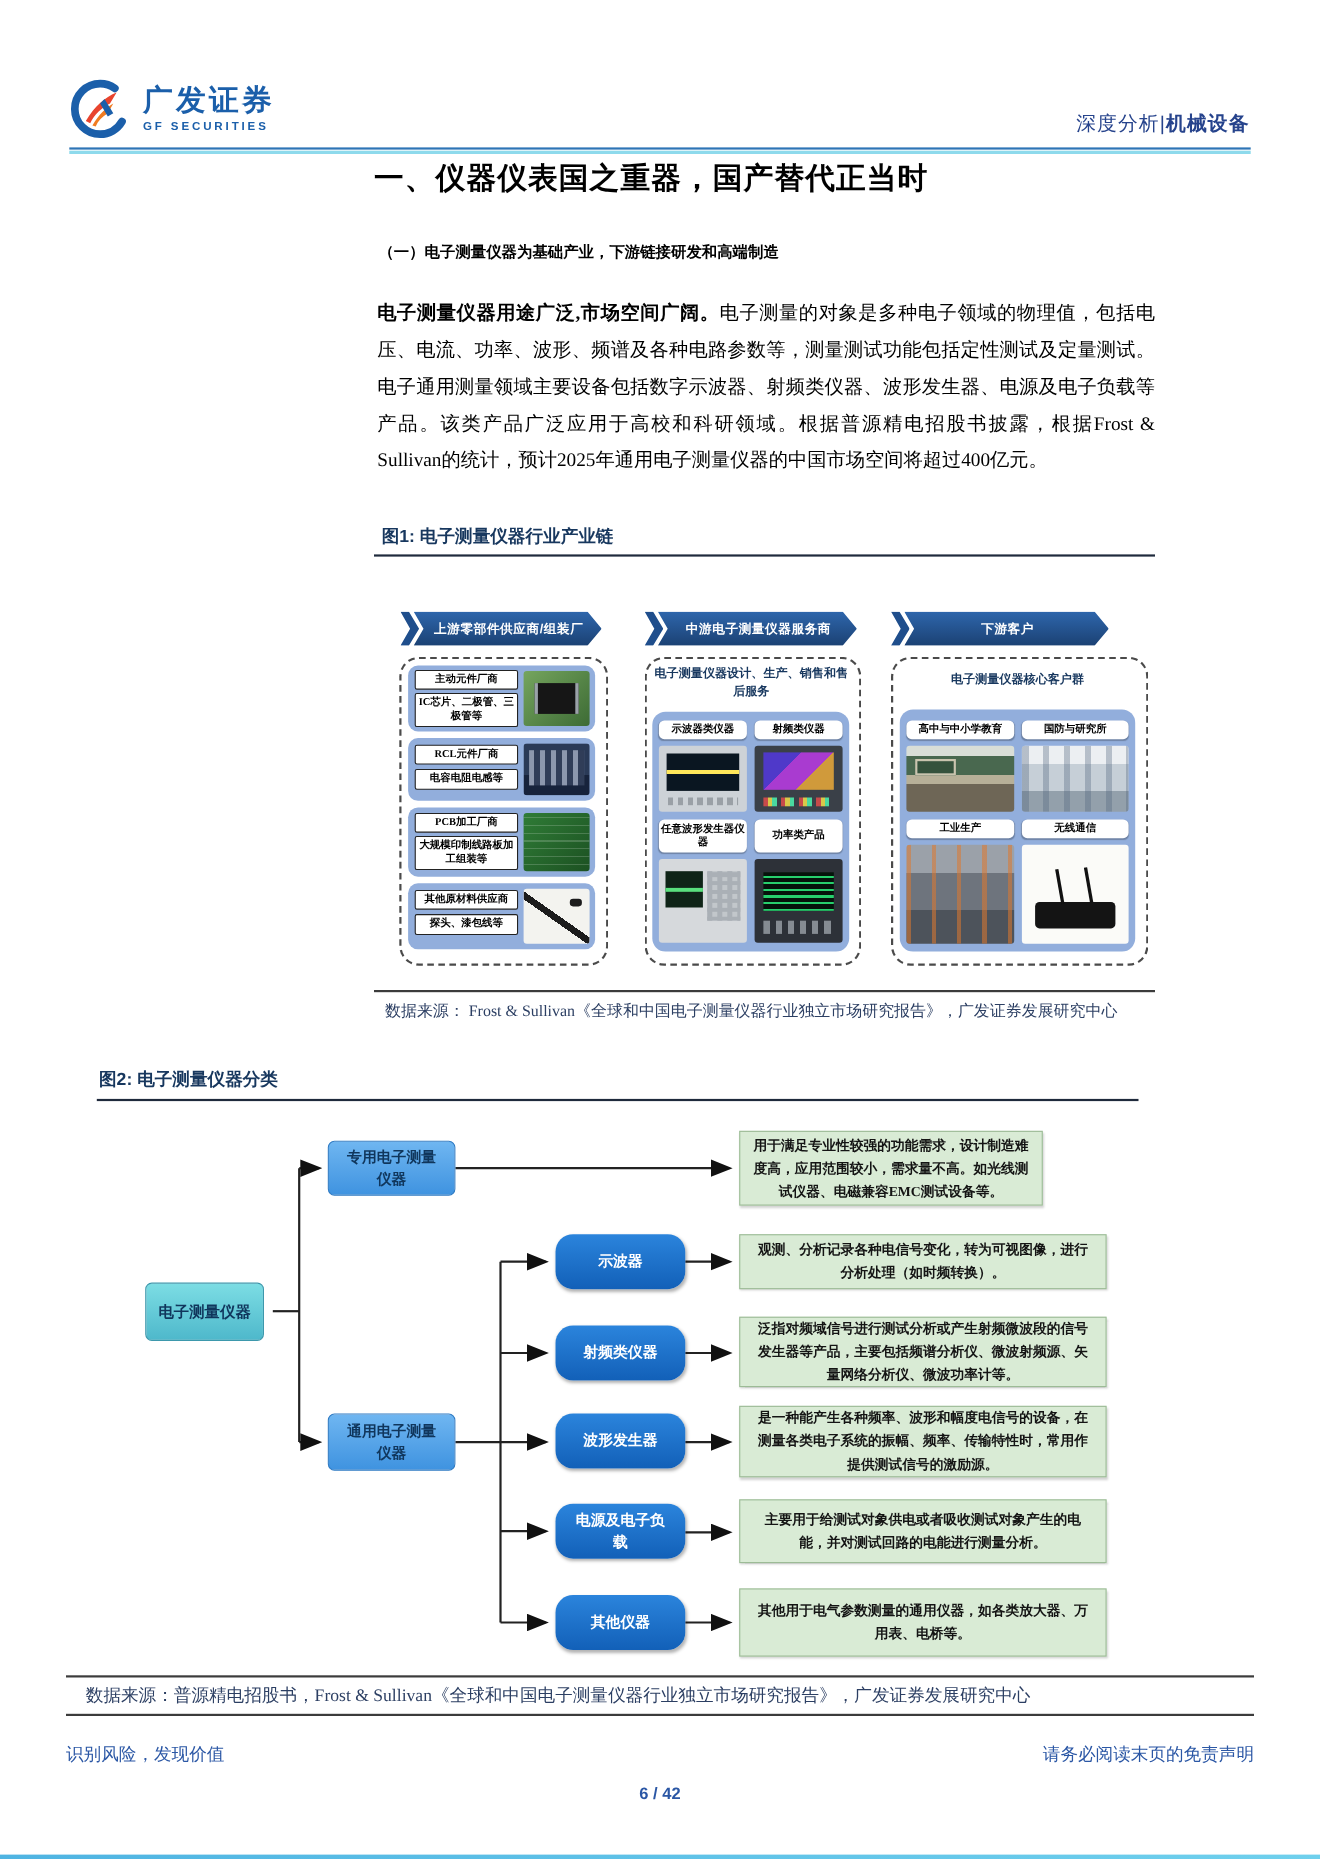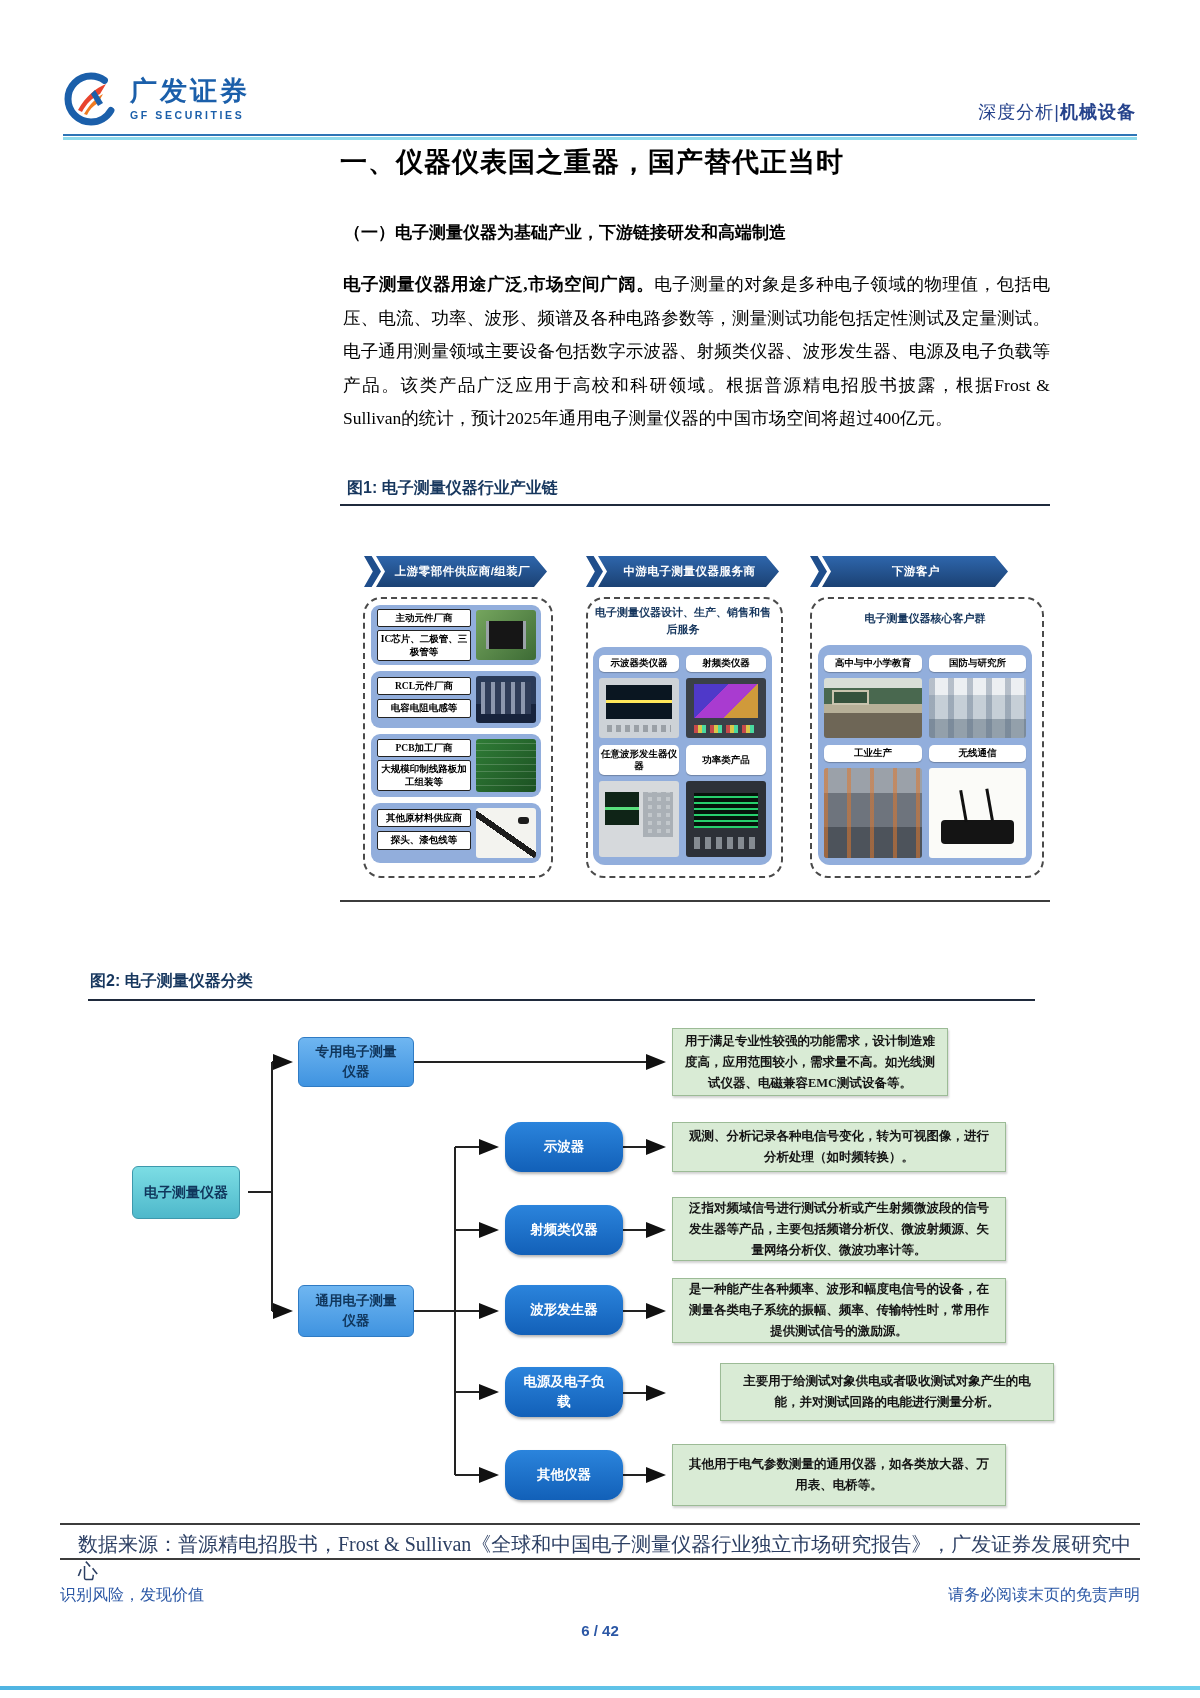--- a/index.html
+++ b/index.html
@@ -11,21 +11,21 @@
   .logo-txt .cn{font-size:27px;font-weight:bold;color:#1B5FAA;letter-spacing:3px;line-height:1.05;}
   .logo-txt .en{font-size:10.5px;font-weight:bold;color:#1B5FAA;letter-spacing:2.6px;margin-top:3px;}
   .hdr-right{position:absolute;right:64px;top:100px;font-size:18px;color:#26438C;letter-spacing:1px;}
   .hdr-right .cat{font-weight:bold;}
   .rule-navy{position:absolute;left:63px;width:1074px;top:134px;height:2px;background:#2E75B6;}
   .rule-cyan{position:absolute;left:63px;width:1074px;top:137px;height:2.5px;background:#8EDAEC;}
 
   
   .h1{position:absolute;left:340px;top:144px;font-size:27px;font-weight:bold;
       font-family:"Liberation Serif",serif;color:#000;letter-spacing:1px;}
-  .h2{position:absolute;left:344px;top:221px;font-size:17px;font-weight:bold;
+  .h2{position:absolute;left:344px;top:221px;font-size:14px;font-weight:bold;
       font-family:"Liberation Serif",serif;color:#000;}
   .para{position:absolute;left:343px;top:268px;width:707px;font-size:17.5px;line-height:33.5px;
       text-align:justify;font-family:"Liberation Serif",serif;color:#000;}
   .para .lead{font-weight:bold;}
 
   
   .fig-title{position:absolute;font-size:16px;font-weight:bold;color:#17375E;font-family:"Liberation Sans",sans-serif;}
   .fig-rule{position:absolute;height:2px;background:#1F2A3C;}
   .src-text{position:absolute;font-family:"Liberation Serif",serif;color:#2C3F63;}
 
@@ -202,20 +202,21 @@
     <div class="mlabel" style="left:111px;top:10px;width:97px;height:17px;">国防与研究所</div>
     <div class="ph ph-class" style="left:6px;top:33px;width:98px;height:60px;"></div>
     <div class="ph ph-lab" style="left:111px;top:33px;width:97px;height:60px;"></div>
     <div class="mlabel" style="left:6px;top:100px;width:98px;height:17px;">工业生产</div>
     <div class="mlabel" style="left:111px;top:100px;width:97px;height:17px;">无线通信</div>
     <div class="ph ph-factory" style="left:6px;top:123px;width:98px;height:90px;"></div>
     <div class="ph ph-router" style="left:111px;top:123px;width:97px;height:90px;"></div>
   </div>
 
   <div class="fig-rule" style="left:340px;top:900px;width:710px;height:1.5px;background:#3c3c3c;"></div>
+  <div class="src-text" style="left:350px;top:907px;width:700px;font-size:14.5px;line-height:27px;">数据来源：  Frost &amp; Sullivan《全球和中国电子测量仪器行业独立市场研究报告》，广发证券发展研究中心</div>
 
   <div class="fig-title" style="left:90px;top:971px;">图2:  电子测量仪器分类</div>
   <div class="fig-rule" style="left:88px;top:999px;width:947px;"></div>
 
   <svg style="position:absolute;left:0;top:1010px;" width="1060" height="520">
     <defs>
       <marker id="ah" markerWidth="10" markerHeight="8" refX="8.5" refY="4" orient="auto">
         <path d="M0,0 L10,4 L0,8 z" fill="#111"></path>
       </marker>
     </defs>
@@ -246,25 +247,25 @@
   <div class="fc-box fc-l3" style="left:505px;top:1122px;width:118px;height:50px;">示波器</div>
   <div class="fc-box fc-l3" style="left:505px;top:1205px;width:118px;height:50px;">射频类仪器</div>
   <div class="fc-box fc-l3" style="left:505px;top:1285px;width:118px;height:50px;">波形发生器</div>
   <div class="fc-box fc-l3 wrap2" style="left:505px;top:1367px;width:118px;height:50px;">电源及电子负载</div>
   <div class="fc-box fc-l3" style="left:505px;top:1450px;width:118px;height:50px;">其他仪器</div>
 
   <div class="fc-green" style="left:672px;top:1028px;width:276px;height:68px;">用于满足专业性较强的功能需求，设计制造难度高，应用范围较小，需求量不高。如光线测试仪器、电磁兼容EMC测试设备等。</div>
   <div class="fc-green" style="left:672px;top:1122px;width:334px;height:50px;">观测、分析记录各种电信号变化，转为可视图像，进行分析处理（如时频转换）。</div>
   <div class="fc-green" style="left:672px;top:1197px;width:334px;height:64px;">泛指对频域信号进行测试分析或产生射频微波段的信号发生器等产品，主要包括频谱分析仪、微波射频源、矢量网络分析仪、微波功率计等。</div>
   <div class="fc-green" style="left:672px;top:1278px;width:334px;height:65px;">是一种能产生各种频率、波形和幅度电信号的设备，在测量各类电子系统的振幅、频率、传输特性时，常用作提供测试信号的激励源。</div>
-  <div class="fc-green" style="left:672px;top:1363px;width:334px;height:58px;margin-left:48px;">主要用于给测试对象供电或者吸收测试对象产生的电能，并对测试回路的电能进行测量分析。</div>
+  <div class="fc-green" style="left:672px;top:1363px;width:334px;height:58px;">主要用于给测试对象供电或者吸收测试对象产生的电能，并对测试回路的电能进行测量分析。</div>
   <div class="fc-green" style="left:672px;top:1444px;width:334px;height:62px;">其他用于电气参数测量的通用仪器，如各类放大器、万用表、电桥等。</div>
 
   <div class="thin-rule" style="left:60px;top:1523px;width:1080px;"></div>
-  <div class="src-text" style="left:78px;top:1531px;width:1060px;font-size:20px;">数据来源：普源精电招股书，Frost &amp; Sullivan《全球和中国电子测量仪器行业独立市场研究报告》，广发证券发展研究中心</div>
+  <div class="src-text" style="left:78px;top:1531px;width:1060px;font-size:16px;">数据来源：普源精电招股书，Frost &amp; Sullivan《全球和中国电子测量仪器行业独立市场研究报告》，广发证券发展研究中心</div>
   <div class="thin-rule" style="left:60px;top:1558px;width:1080px;"></div>
 
   <div class="foot-txt" style="left:60px;top:1585px;">识别风险，发现价值</div>
   <div class="foot-txt" style="right:60px;top:1585px;">请务必阅读末页的免责声明</div>
   <div class="page-num">6 / 42</div>
   <div class="bottom-rule"></div>
 
 </div>
 
 </body></html>

